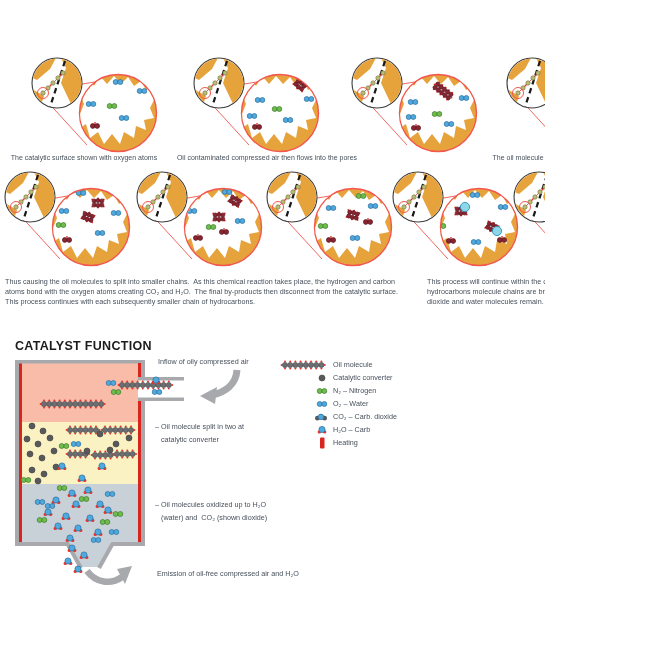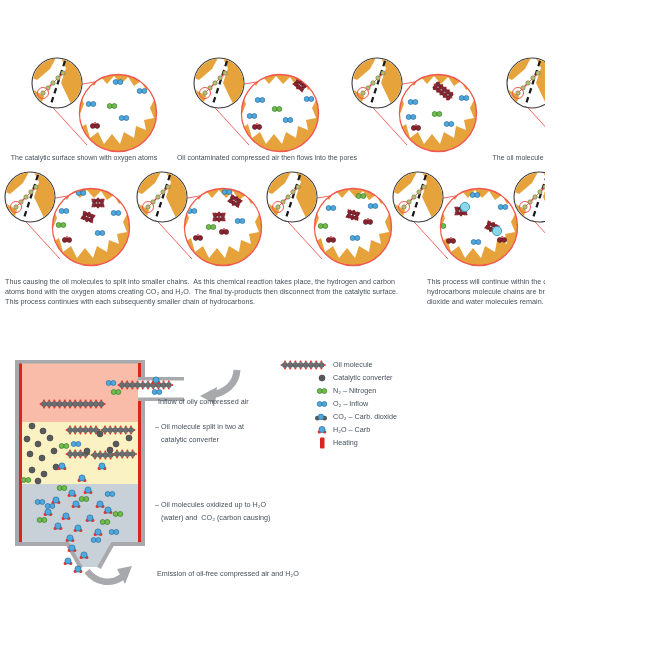--- a/index.html
+++ b/index.html
@@ -11,21 +11,21 @@
   .caption{position:absolute;font-size:7px;color:#47505C;text-align:center;line-height:1.3;}
   #cap1{left:8px;top:153px;width:152px;}
   #cap2{left:172px;top:153px;width:190px;}
   #cap3{left:478px;top:153px;width:172px;}
   .para{position:absolute;font-size:7.2px;color:#47505C;line-height:1.4;white-space:pre-wrap;}
   #para1{left:5px;top:277px;width:394px;}
   #para2{left:427px;top:277px;width:224px;}
   #func-title{position:absolute;left:15px;top:339px;font-size:12.5px;font-weight:800;color:#1c1c1e;letter-spacing:.3px;z-index:2;}
   #tank-svg{position:absolute;left:10px;top:354px;z-index:1;}
   .annot{position:absolute;font-size:7.2px;color:#47505C;white-space:pre-wrap;line-height:13px;z-index:2;}
-  #annot-inflow{left:158px;top:355px;width:122px;margin-top:40px;}
+  #annot-inflow{left:158px;top:355px;width:122px;}
   #annot-split{left:155px;top:420px;width:132px;}
   #annot-ongoing{left:155px;top:472px;width:132px;}
   #annot-oxidized{left:155px;top:498px;width:148px;}
   #annot-emission{left:157px;top:567px;width:175px;}
   #legend{position:absolute;left:280px;top:358px;z-index:2;}
   .legend-row{display:flex;align-items:center;height:13px;}
   .legend-icon{width:50px;height:14px;flex:0 0 50px;}
   .legend-label{font-size:7.2px;color:#47505C;margin-left:3px;white-space:nowrap;}
 </style>
 </head>
@@ -773,20 +773,21 @@
           </g>
   </g>
 </svg></div>
 
   <div class="caption" id="cap1">The catalytic surface shown with oxygen atoms</div>
   <div class="caption" id="cap2">Oil contaminated compressed air then flows into the pores</div>
   <div class="caption" id="cap3">The oil molecule contacts the catalytic surface</div>
   <div class="para" id="para1">Thus causing the oil molecules to split into smaller chains.  As this chemical reaction takes place, the hydrogen and carbon atoms bond with the oxygen atoms creating CO₂ and H₂O.  The final by-products then disconnect from the catalytic surface.  This process continues with each subsequently smaller chain of hydrocarbons.</div>
   <div class="para" id="para2">This process will continue within the catalyic material until all of the hydrocarbons molecule chains are broken down, and only carbon dioxide and water molecules remain.</div>
 
+  <div id="func-title">CATALYST FUNCTION</div>
 
   <svg id="tank-svg" width="250" height="256" viewBox="0 0 250 256">
     <rect x="12" y="9" width="116" height="59" fill="#F8BCA9"></rect>
     <rect x="12" y="68" width="116" height="62" fill="#FBF2C4"></rect>
     <rect x="12" y="130" width="116" height="58" fill="#C8D0D8"></rect>
     <polygon points="58,188 102,188 90,213 70,213" fill="#C8D0D8"></polygon>
     <rect x="5" y="6" width="4" height="186" fill="#A7A9AC"></rect>
     <rect x="9" y="9" width="3" height="179" fill="#D8261E"></rect>
     <rect x="5" y="6" width="130" height="3.5" fill="#A7A9AC"></rect>
     <rect x="131" y="6" width="4" height="20" fill="#A7A9AC"></rect>
@@ -1191,21 +1192,21 @@
           <circle cx="2.7" cy="2.4" r="1.7" fill="#E8332A"></circle>
           <circle r="3.1" fill="#4FA9DC" stroke="#2B6FA0" stroke-width="0.7"></circle>
         </g>
       </g>
   </svg>
 
   <div class="annot" id="annot-inflow">Inflow of oily compressed air</div>
   <div class="annot" id="annot-split">– Oil molecule split in two at
    catalytic converter</div>
   <div class="annot" id="annot-oxidized">– Oil molecules oxidized up to H₂O
-   (water) and  CO₂ (carbon causing)</div>
+   (water) and  CO₂ (shown dioxide)</div>
   <div class="annot" id="annot-emission">Emission of oil-free compressed air and H₂O</div>
 
   <div id="legend">
       <div class="legend-row">
     <svg class="legend-icon" viewBox="0 0 50 14">
           <g transform="translate(5,7)">
             <circle cx="0" cy="-3.4" r="1" fill="#E8332A"></circle>
             <circle cx="0" cy="3.4" r="1" fill="#E8332A"></circle>
             <circle cx="5.2" cy="-3.4" r="1" fill="#E8332A"></circle>
             <circle cx="5.2" cy="3.4" r="1" fill="#E8332A"></circle>
@@ -1252,21 +1253,21 @@
         </svg>
     <span class="legend-label">N₂ – Nitrogen</span>
   </div>
       <div class="legend-row">
     <svg class="legend-icon" viewBox="0 0 50 14">
           <g transform="translate(42,7) rotate(0)">
             <circle cx="-2.3" r="2.5" fill="#4FA9DC" stroke="#2B6FA0" stroke-width="0.7"></circle>
             <circle cx="2.3" r="2.5" fill="#4FA9DC" stroke="#2B6FA0" stroke-width="0.7"></circle>
           </g>
         </svg>
-    <span class="legend-label">O₂ – Inflow</span>
+    <span class="legend-label">O₂ – Water</span>
   </div>
       <div class="legend-row">
     <svg class="legend-icon" viewBox="0 0 50 14">
           <g transform="translate(41,7.5) rotate(0)">
             <circle cx="-3.6" cy="0.7" r="2.4" fill="#58595B"></circle>
             <circle cx="3.6" cy="0.7" r="2.4" fill="#58595B"></circle>
             <circle cy="-0.6" r="2.8" fill="#4FA9DC" stroke="#2B6FA0" stroke-width="0.7"></circle>
           </g>
         </svg>
     <span class="legend-label">CO₂ – Carb. dioxide</span>

